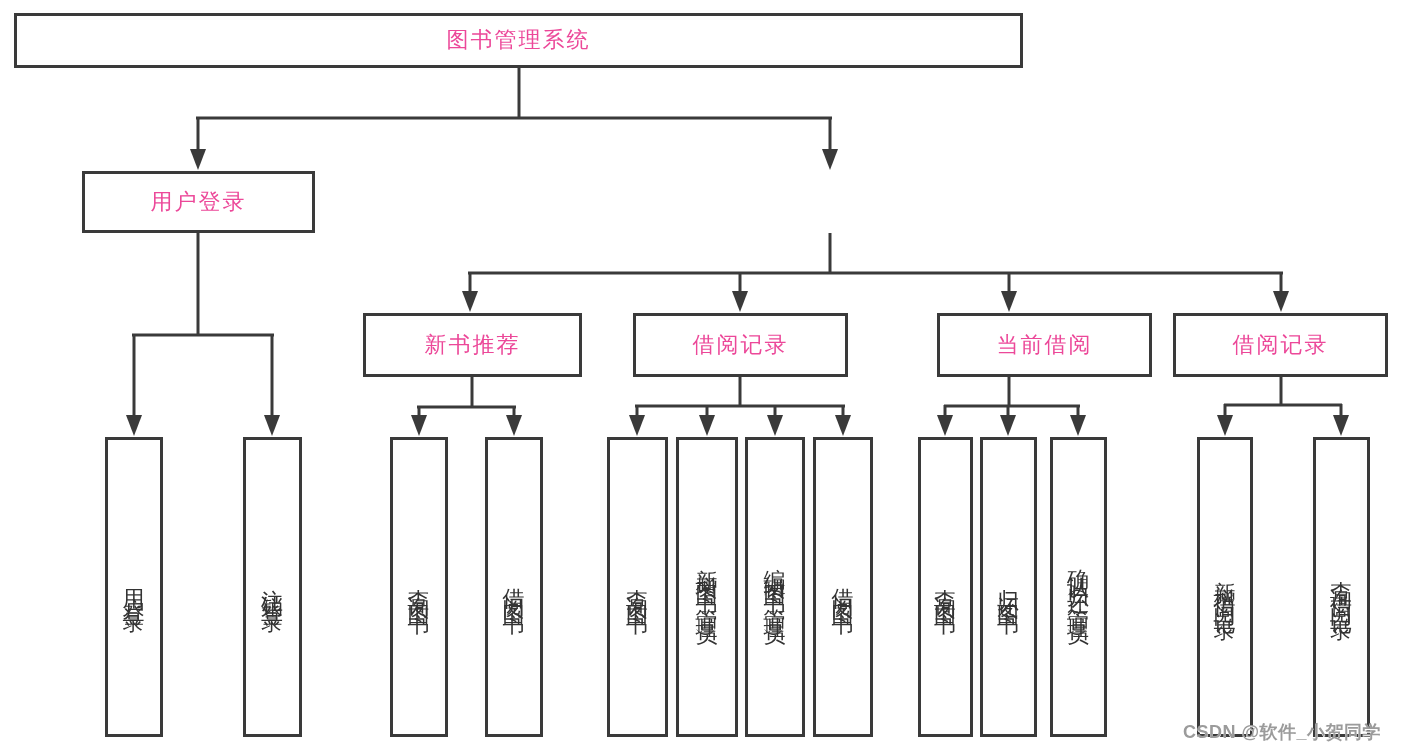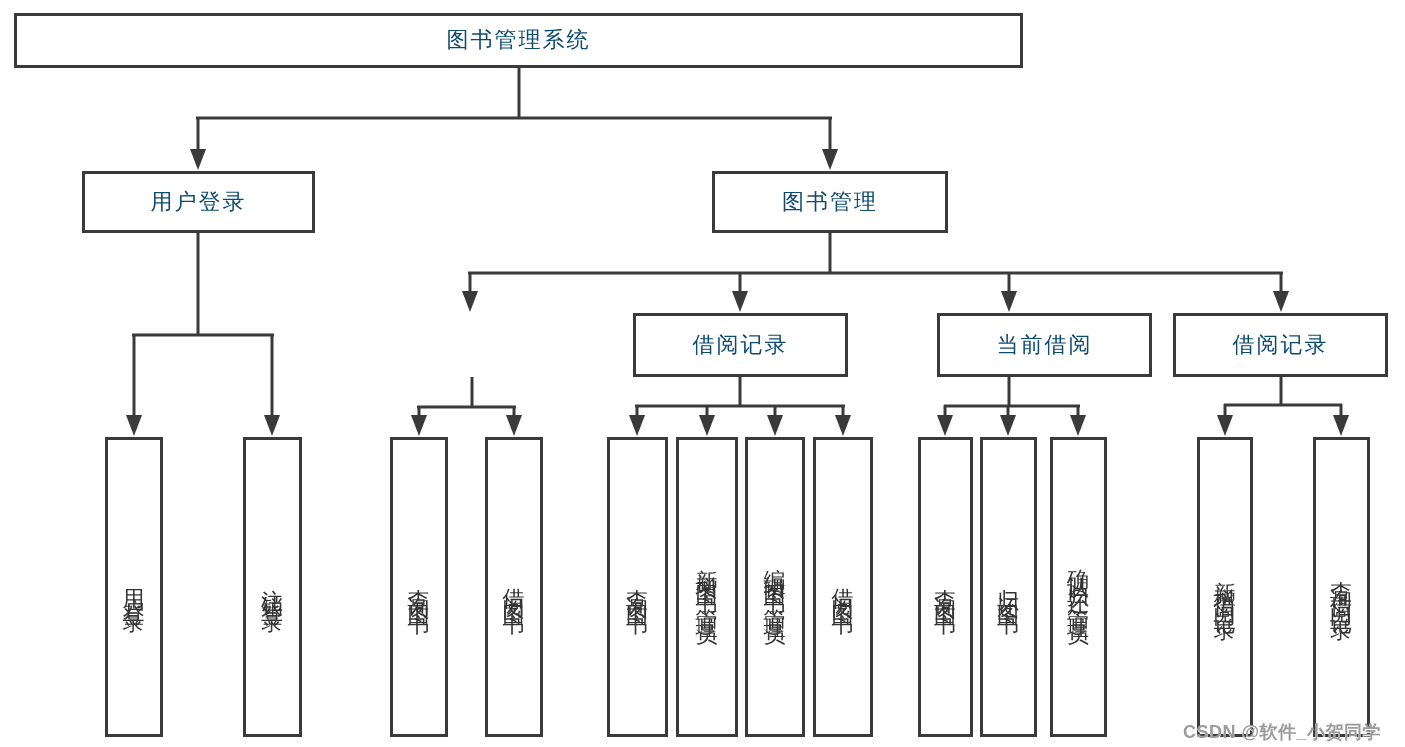--- a/index.html
+++ b/index.html
@@ -8,21 +8,21 @@
     font-family:"Liberation Sans", sans-serif;overflow:hidden;
   }
   .wires{position:absolute;left:0;top:0;width:1405px;height:747px;}
   .wires line{stroke:#3a3a3a;stroke-width:3;}
   .wires polygon{fill:#3a3a3a;}
   .node{
     position:absolute;box-sizing:border-box;background:#ffffff;
     border:3px solid #3a3a3a;display:flex;align-items:center;justify-content:center;
   }
   .node .label{
-    font-size:22px;color:#0c4a6e;letter-spacing:2px;white-space:nowrap;line-height:1.2;
+    font-size:22px;color:#ec4899;letter-spacing:2px;white-space:nowrap;line-height:1.2;
   }
   .leaf .label{
     writing-mode:vertical-rl;text-orientation:mixed;
     font-size:22px;letter-spacing:8px;line-height:1.05;color:#333333;white-space:nowrap;
   }
   .watermark{
     position:absolute;left:1183px;top:720px;font-size:18px;color:#9b9b9b;
     letter-spacing:0.5px;text-shadow:0 1px 0 #ffffff;white-space:nowrap;font-weight:bold;
   }
 </style>
@@ -107,24 +107,24 @@
     </g>
   </svg>
 
   <div class="node" style="left:14px;top:13px;width:1009px;height:55px;">
     <span class="label">图书管理系统</span>
   </div>
 
   <div class="node" style="left:82px;top:171px;width:233px;height:62px;">
     <span class="label">用户登录</span>
   </div>
-  <div class="node" style="left:712px;top:171px;width:236px;height:62px;">
-    <span class="label">图书管理</span>
+
+  <div class="node" style="left:363px;top:313px;width:219px;height:64px;">
+    <span class="label">新书推荐</span>
   </div>
-
   <div class="node" style="left:633px;top:313px;width:215px;height:64px;">
     <span class="label">借阅记录</span>
   </div>
   <div class="node" style="left:937px;top:313px;width:215px;height:64px;">
     <span class="label">当前借阅</span>
   </div>
   <div class="node" style="left:1173px;top:313px;width:215px;height:64px;">
     <span class="label">借阅记录</span>
   </div>
 

